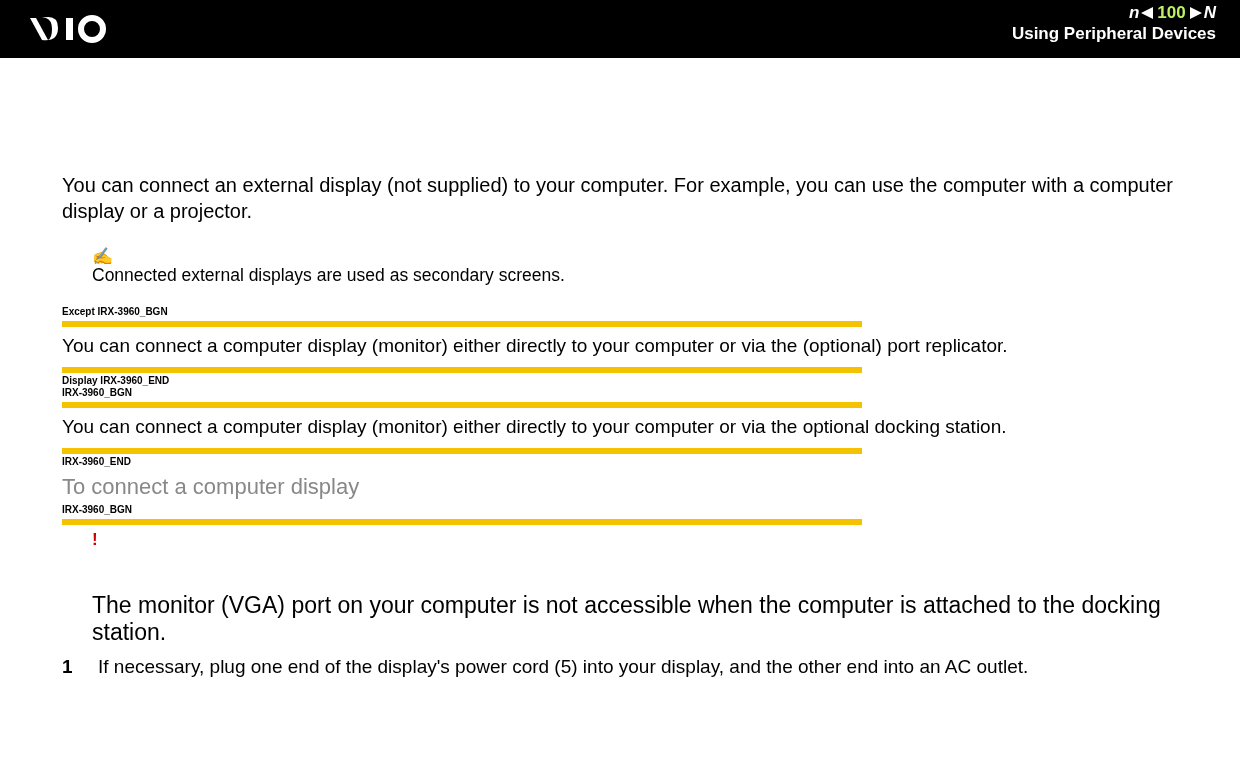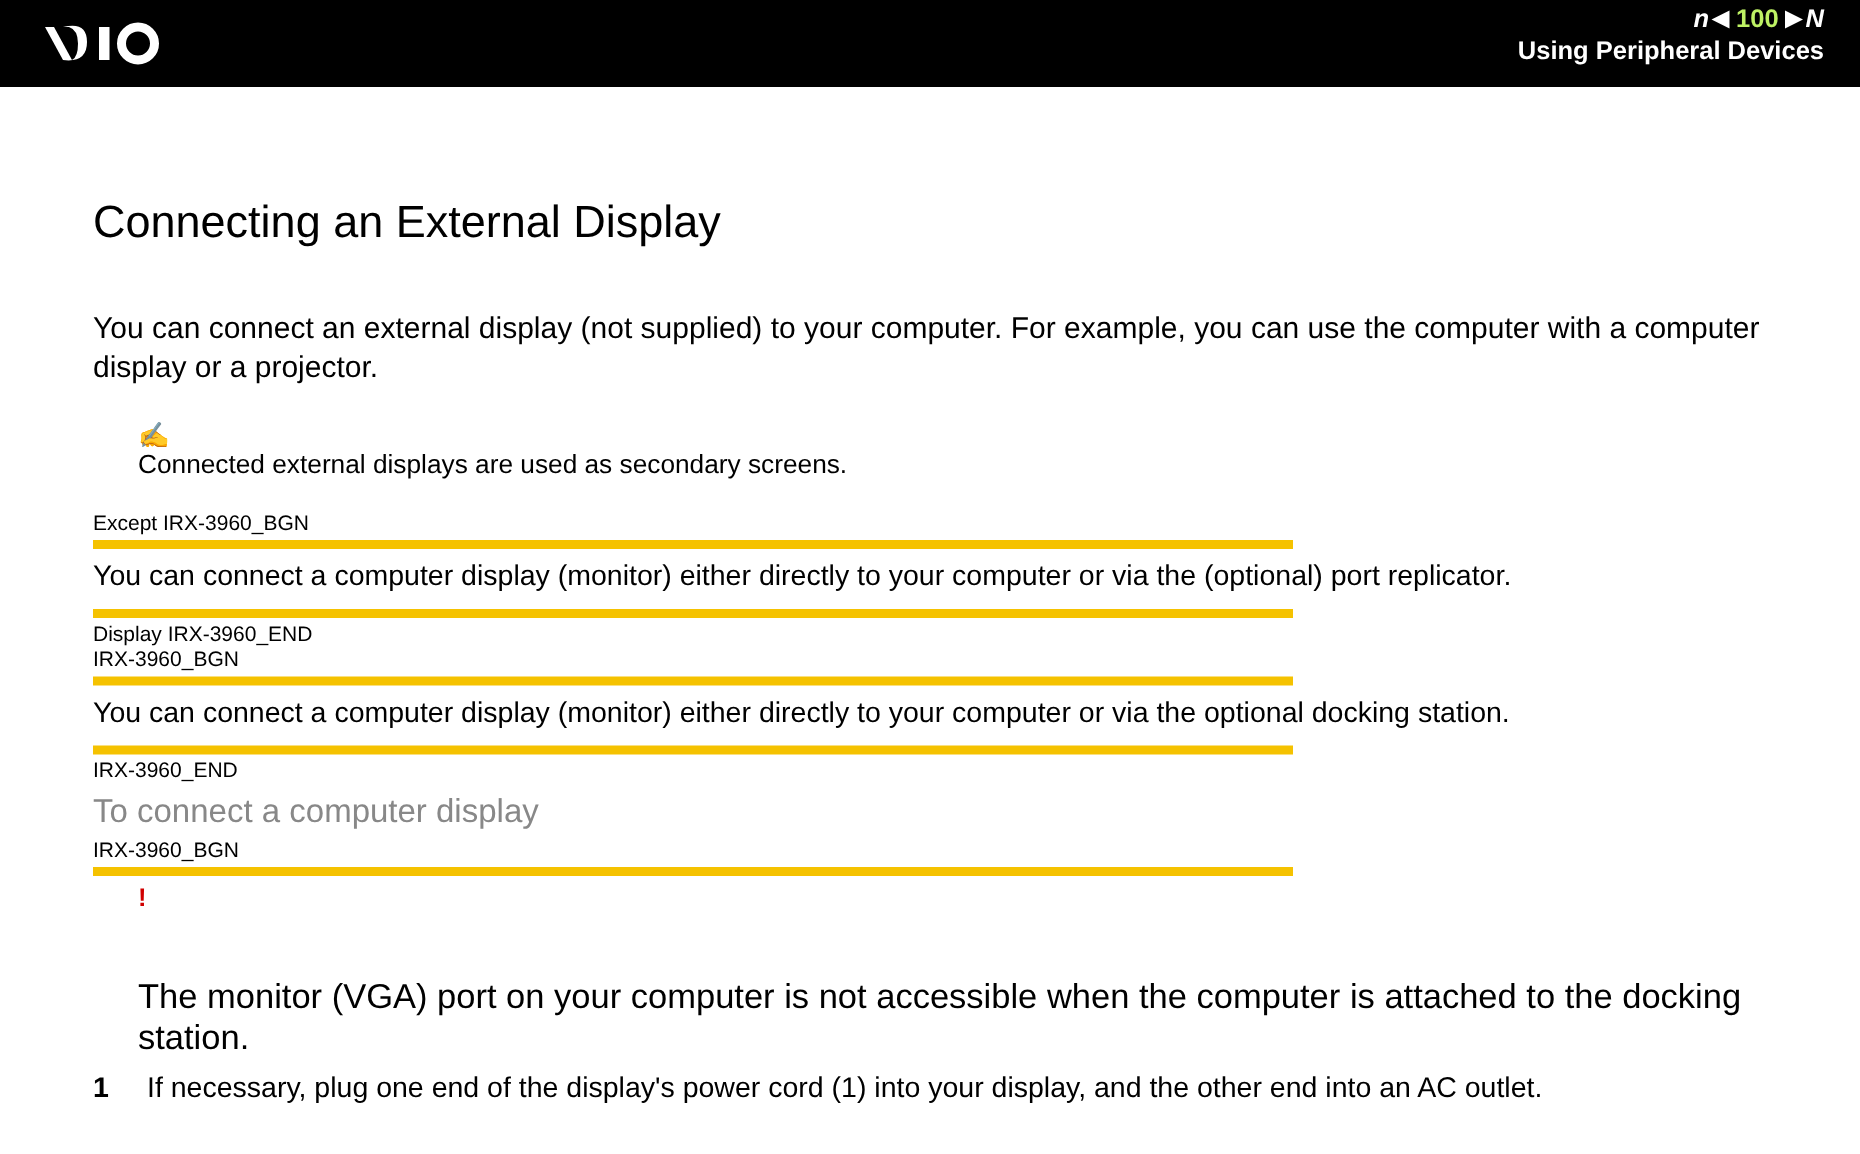--- a/index.html
+++ b/index.html
@@ -94,22 +94,22 @@
   }
   .note-line:last-child { margin-bottom: 0; }
   h2.subheading {
     color: #2255cc;
     font-size: 26px;
     font-weight: 400;
     margin-top: 8px;
     margin-bottom: 4px;
   }
   .tag-label {
-    font-size: 14px;
-    font-weight: normal;
+    font-size: 10px;
+    font-weight: bold;
     line-height: 1.25;
   }
   .yellow-bar {
     height: 6px;
     width: 800px;
     background: #f5c200;
     margin: 2px 0;
   }
   .body-text {
     font-size: 19px;
@@ -165,21 +165,20 @@
       <div class="arrow-left"></div>
       <span class="page-number">100</span>
       <div class="arrow-right"></div>
       <span style="font-style:italic;font-weight:bold;font-size:17px">N</span>
     </div>
     <div class="chapter">Using Peripheral Devices</div>
   </div>
 </div>
 
 <div class="content">
-  <h1>Connecting an External Display</h1>
   <p class="intro">You can connect an external display (not supplied) to your computer. For example, you can use the computer with a computer display or a projector.</p>
 
   <div class="note-block">
     <div class="note-icon">✍</div>
     <p class="note-line">Connected external displays are used as secondary screens.</p>
   </div>
 
 
   <div class="tag-label">Except IRX-3960_BGN</div>
   <div class="yellow-bar"></div>
@@ -197,15 +196,15 @@
   <div class="tag-label">IRX-3960_BGN</div>
   <div class="yellow-bar"></div>
 
   <div class="warn-block">
     <div class="warn-icon">!</div>
     <div class="warn-text">The monitor (VGA) port on your computer is not accessible when the computer is attached to the docking station.</div>
   </div>
 
   <div class="step-row">
     <div class="step-num">1</div>
-    <div class="step-text">If necessary, plug one end of the display's power cord (1) into your display, and the other end into an AC outlet.</div>
+    <div class="step-text">If necessary, plug one end of the display's power cord (5) into your display, and the other end into an AC outlet.</div>
   </div>
 </div>
 
 </body></html>

